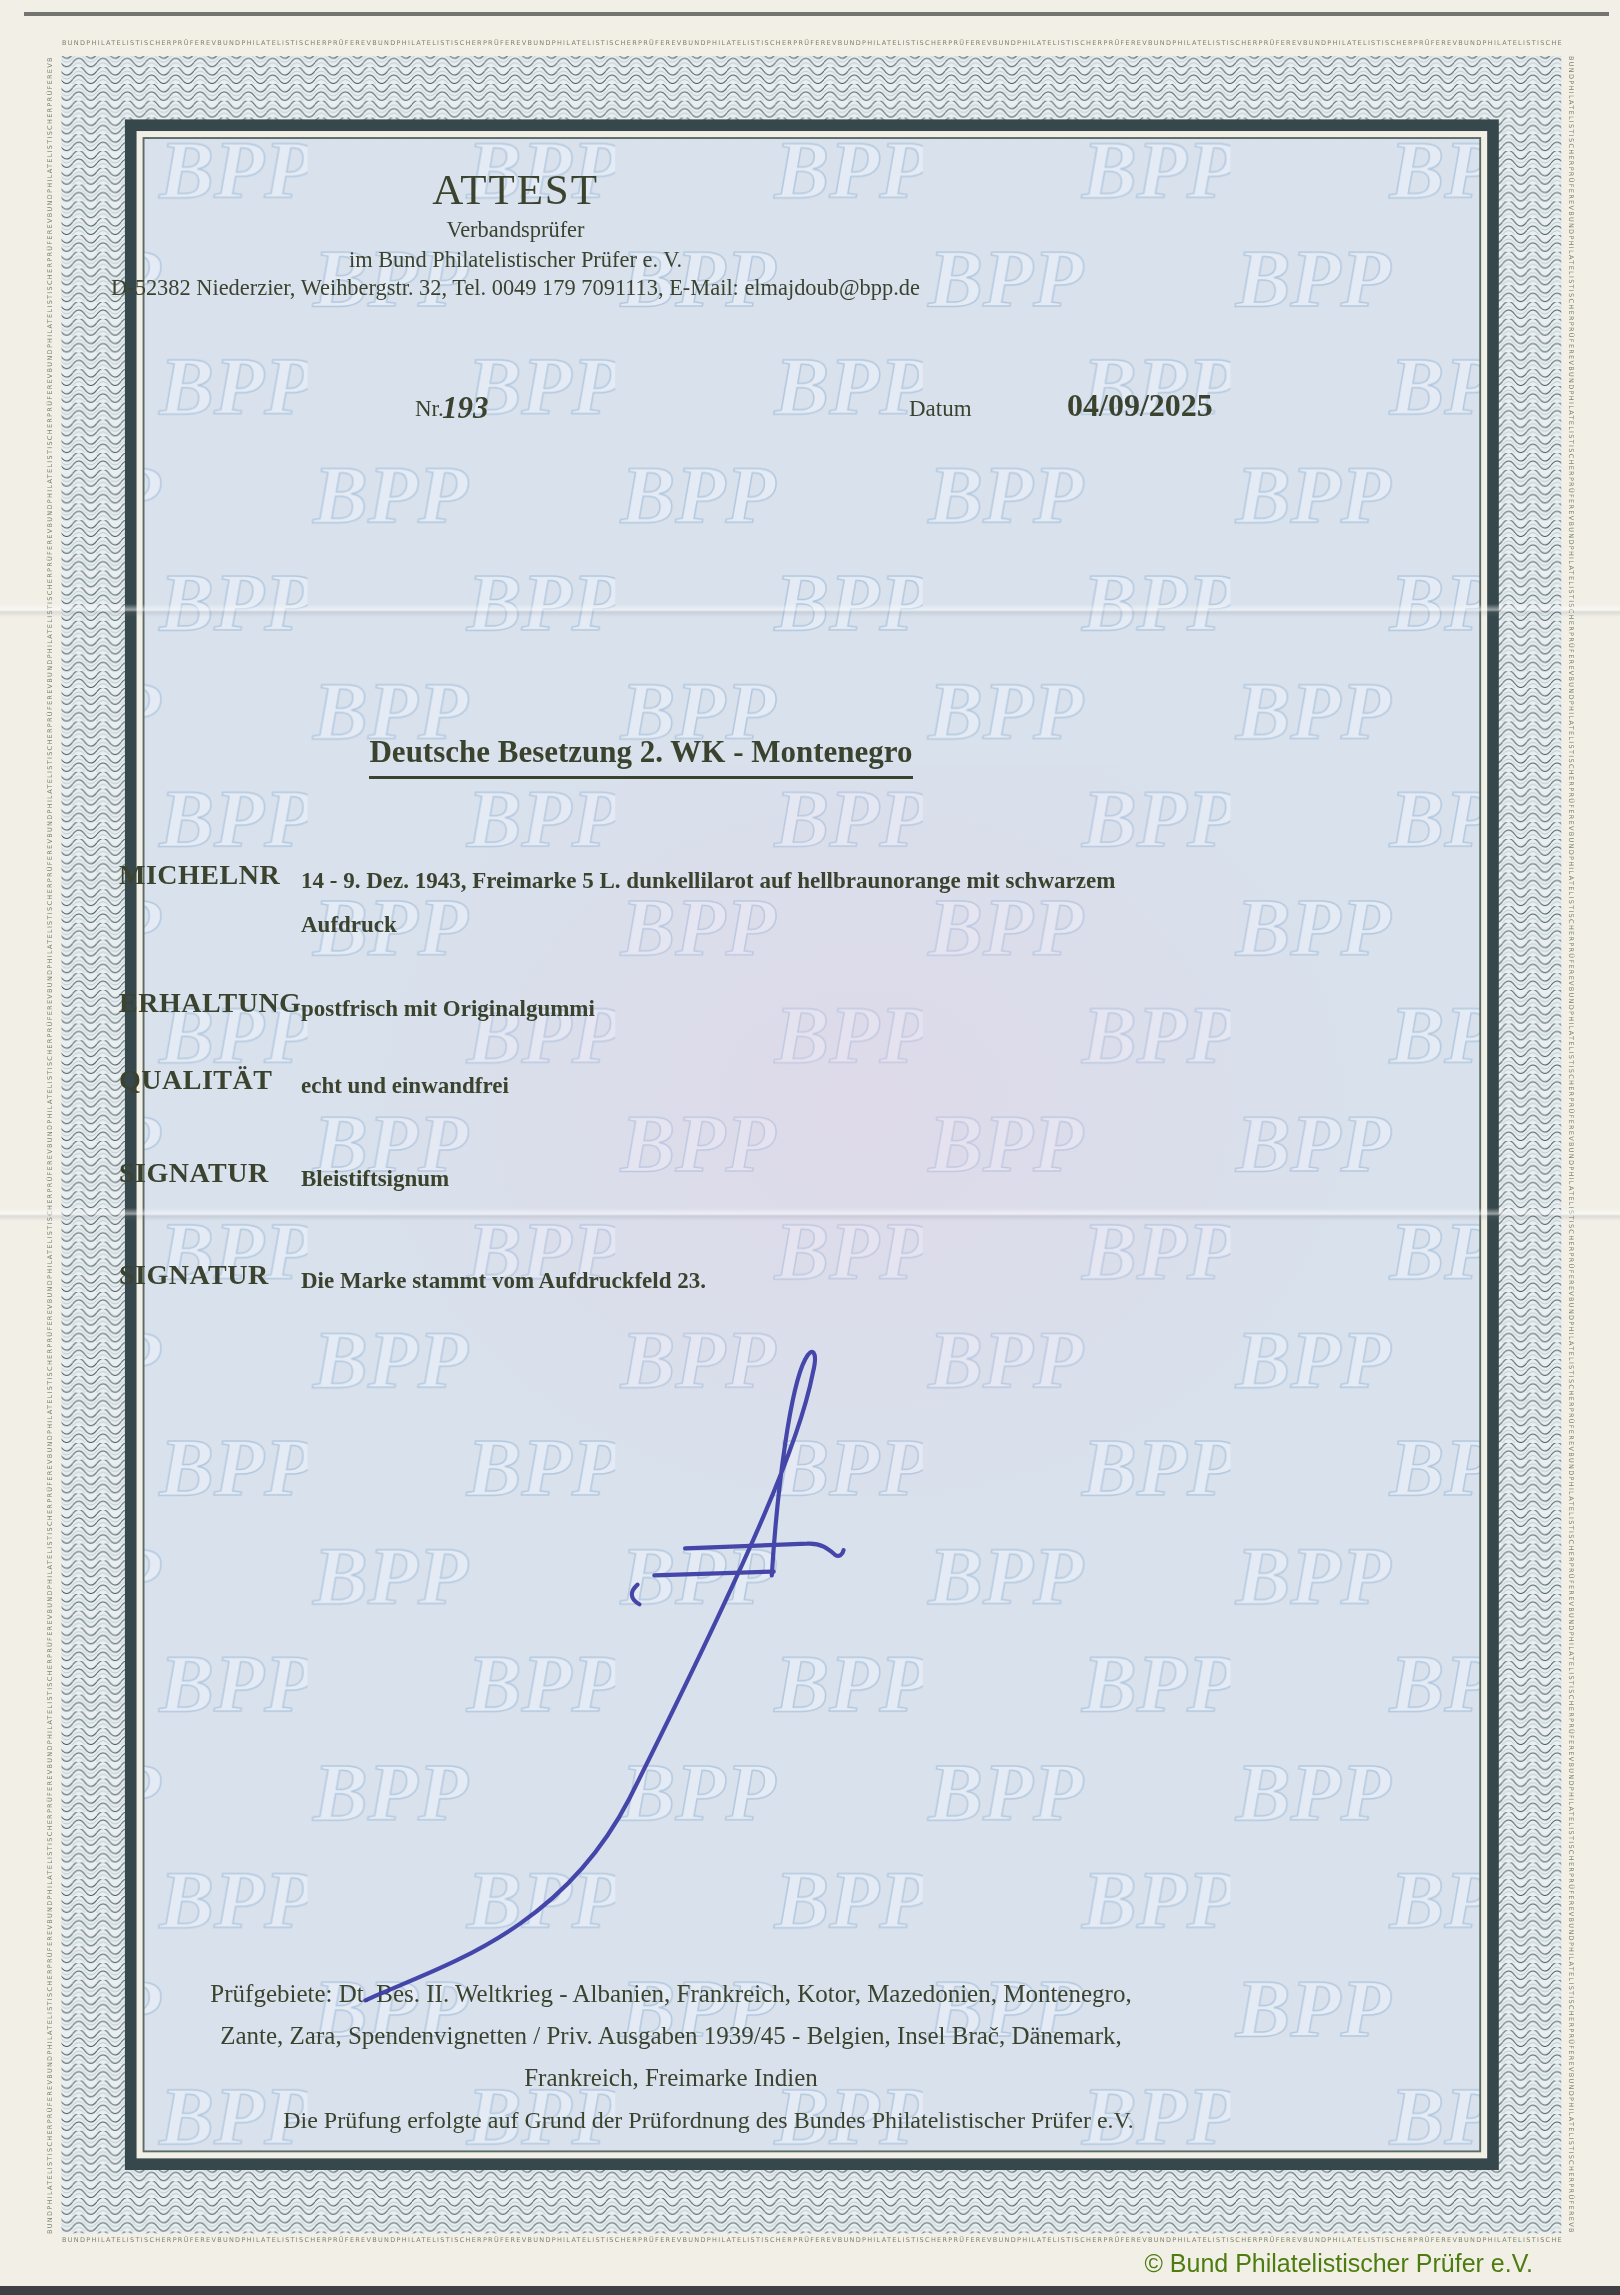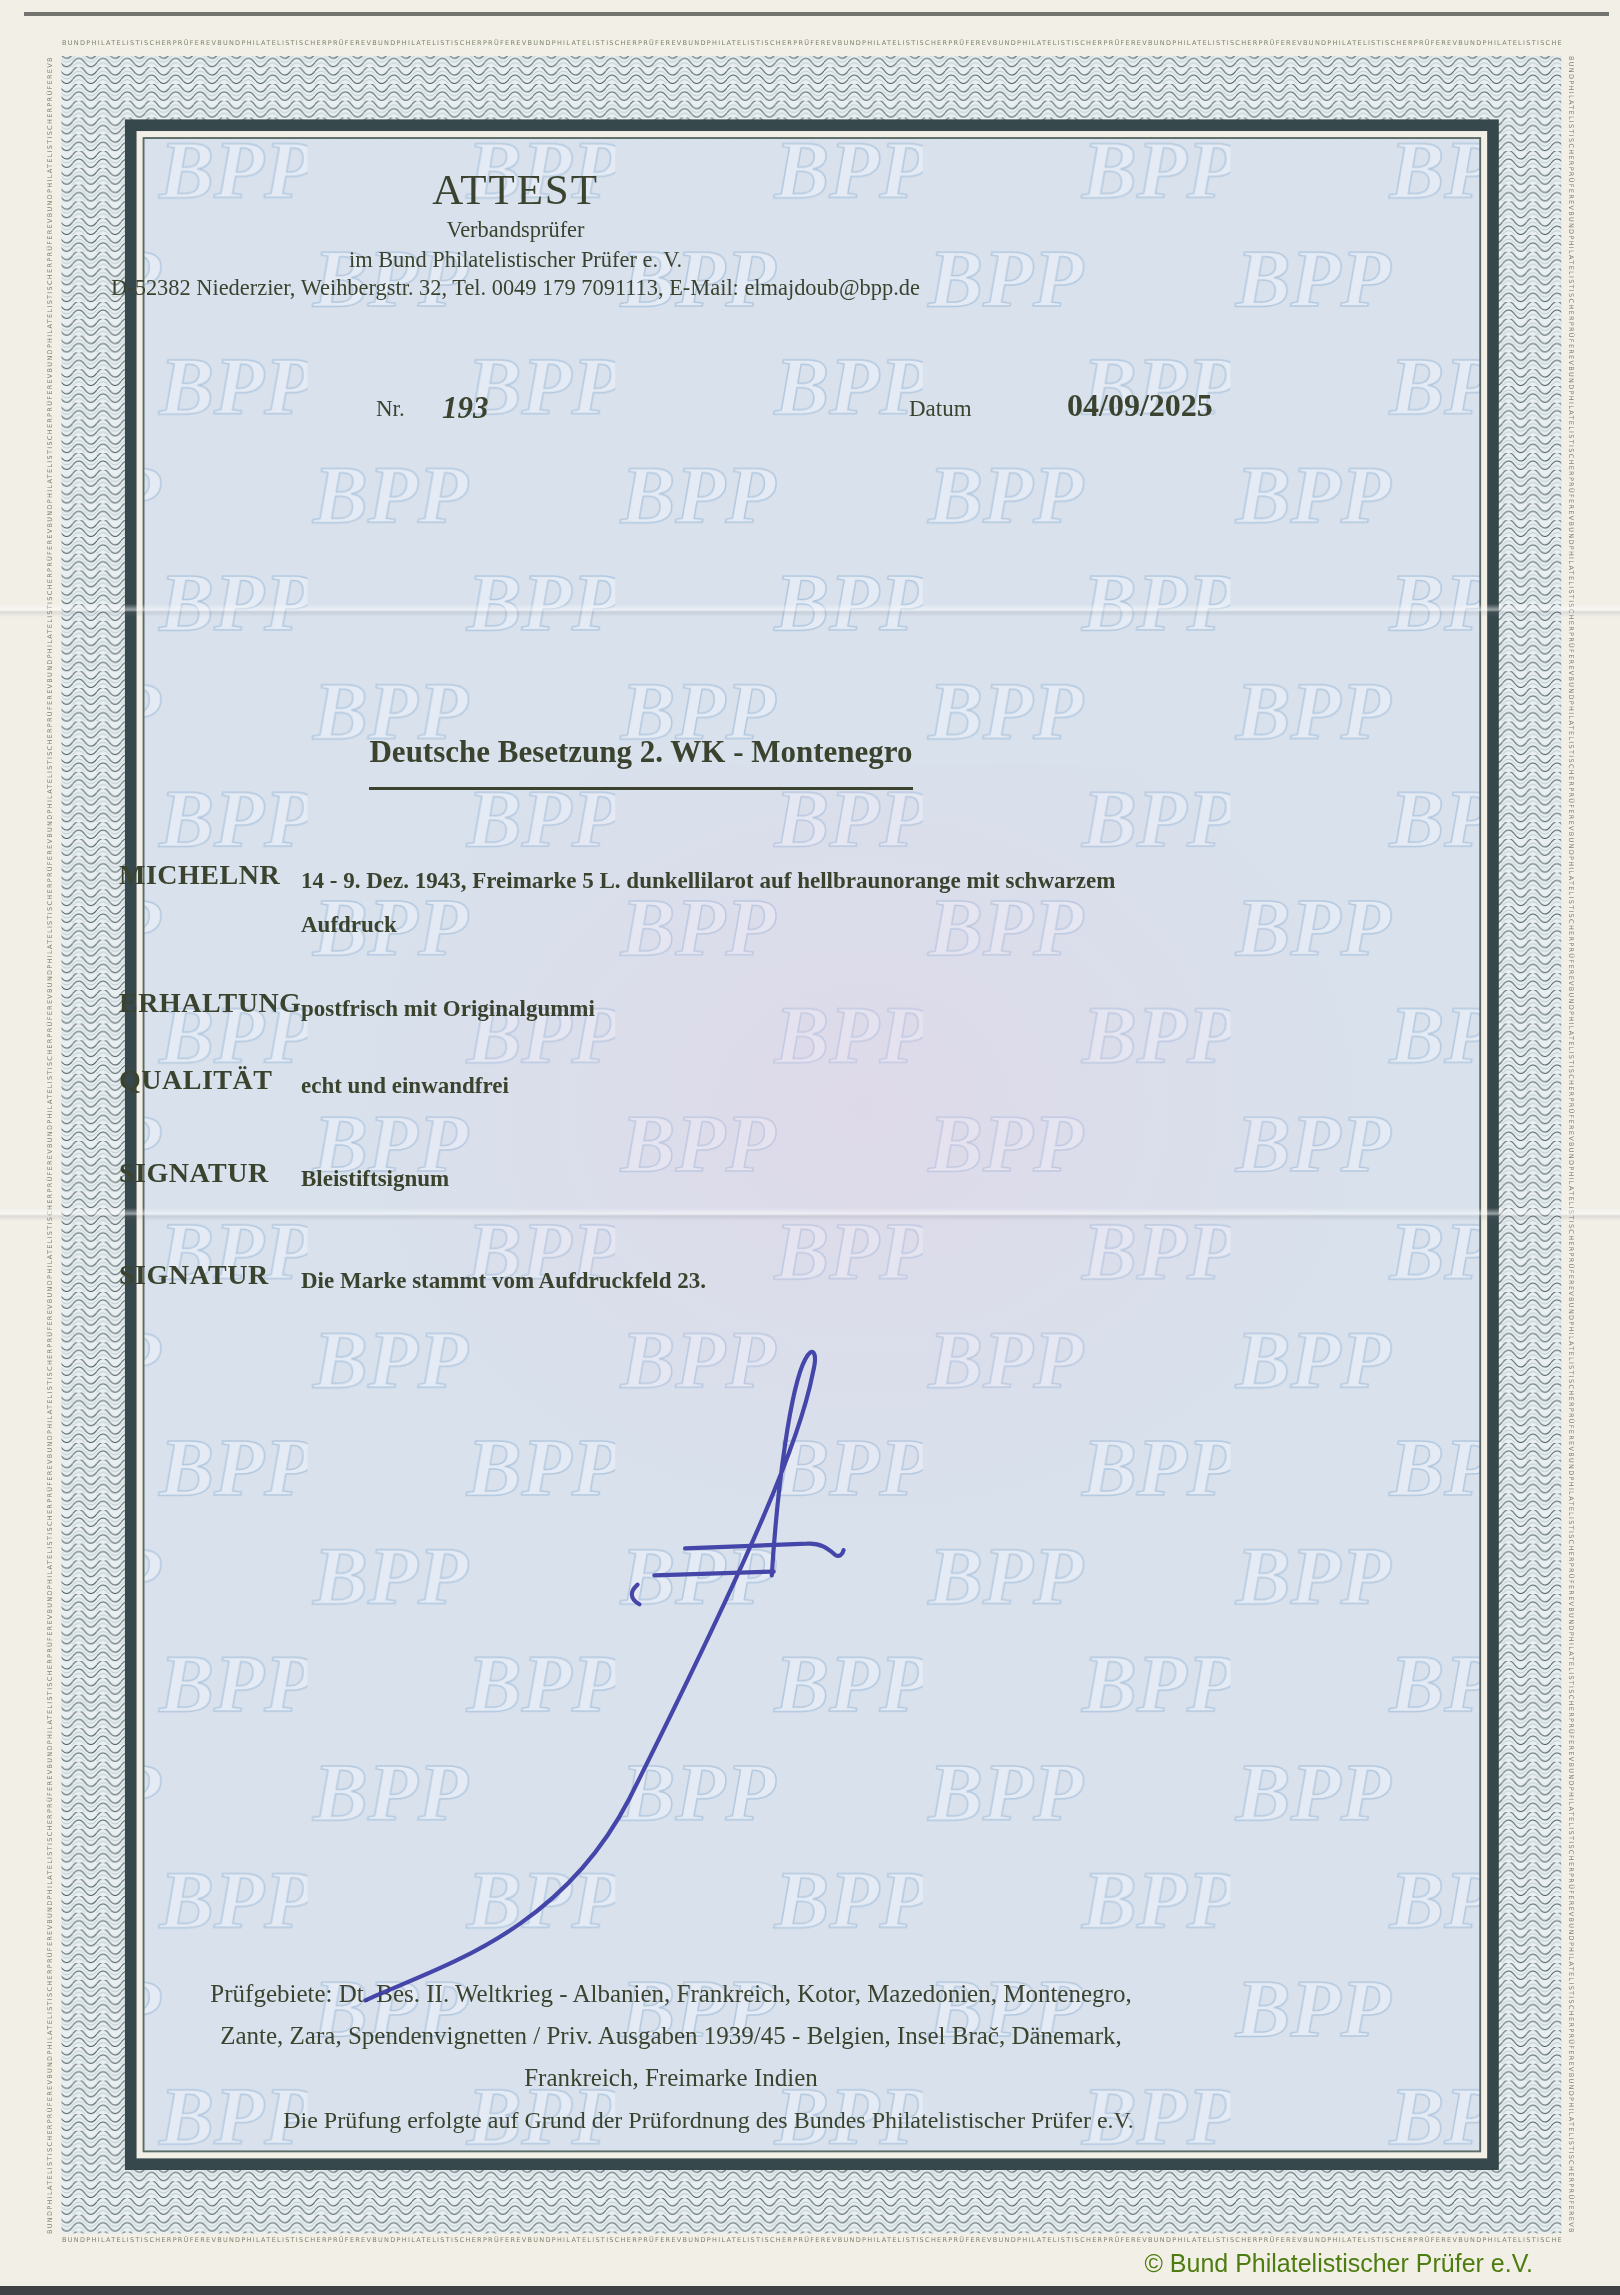--- a/index.html
+++ b/index.html
@@ -25,28 +25,28 @@
   .micro-left{left:46px;transform:rotate(180deg);}
   .micro-right{left:1565px;}
 
   .content{position:absolute;left:0;top:0;width:1620px;height:2295px;color:#3b432f;margin-top:28px;}
   .header-block{position:absolute;left:93px;top:138px;width:845px;text-align:center;}
   .attest{font-size:43px;letter-spacing:1.9px;line-height:1.1;}
   .examiner{font-size:30px;font-weight:bold;letter-spacing:0.5px;margin-top:13px;}
   .subline{font-size:22.4px;margin-top:3.7px;}
   .address{font-size:22.4px;margin-top:1.9px;}
 
-  .nr-label{position:absolute;left:376px;top:368px;font-size:23px;text-align:right;}
+  .nr-label{position:absolute;left:415px;top:368px;font-size:23px;text-align:right;}
   .nr-value{position:absolute;left:442px;top:362px;font-size:31px;font-weight:bold;font-style:italic;}
   .datum-label{position:absolute;left:909px;top:368px;font-size:23px;}
   .datum-value{position:absolute;left:1067px;top:359px;font-size:32px;font-weight:bold;text-align:right;}
 
   .subject{position:absolute;left:268px;top:706px;width:746px;text-align:center;}
   .subject span{display:inline-block;font-size:31px;font-weight:bold;
-    border-bottom:3.7px solid #3b432f;padding-bottom:17px;}
+    border-bottom:3.7px solid #3b432f;padding-bottom:6px;}
 
   .frow-label{position:absolute;left:119px;font-size:28px;font-weight:bold;letter-spacing:0.5px;}
   .frow-value{position:absolute;left:301px;font-size:23px;font-weight:bold;max-width:867px;line-height:44px;}
   .y-michel{top:831px;}
   .y-erhalt{top:959px;}
   .y-qual{top:1036px;}
   .y-sign{top:1129px;}
   .y-bemerk{top:1231px;}
 
   .sig-svg{position:absolute;left:0;top:0;}

